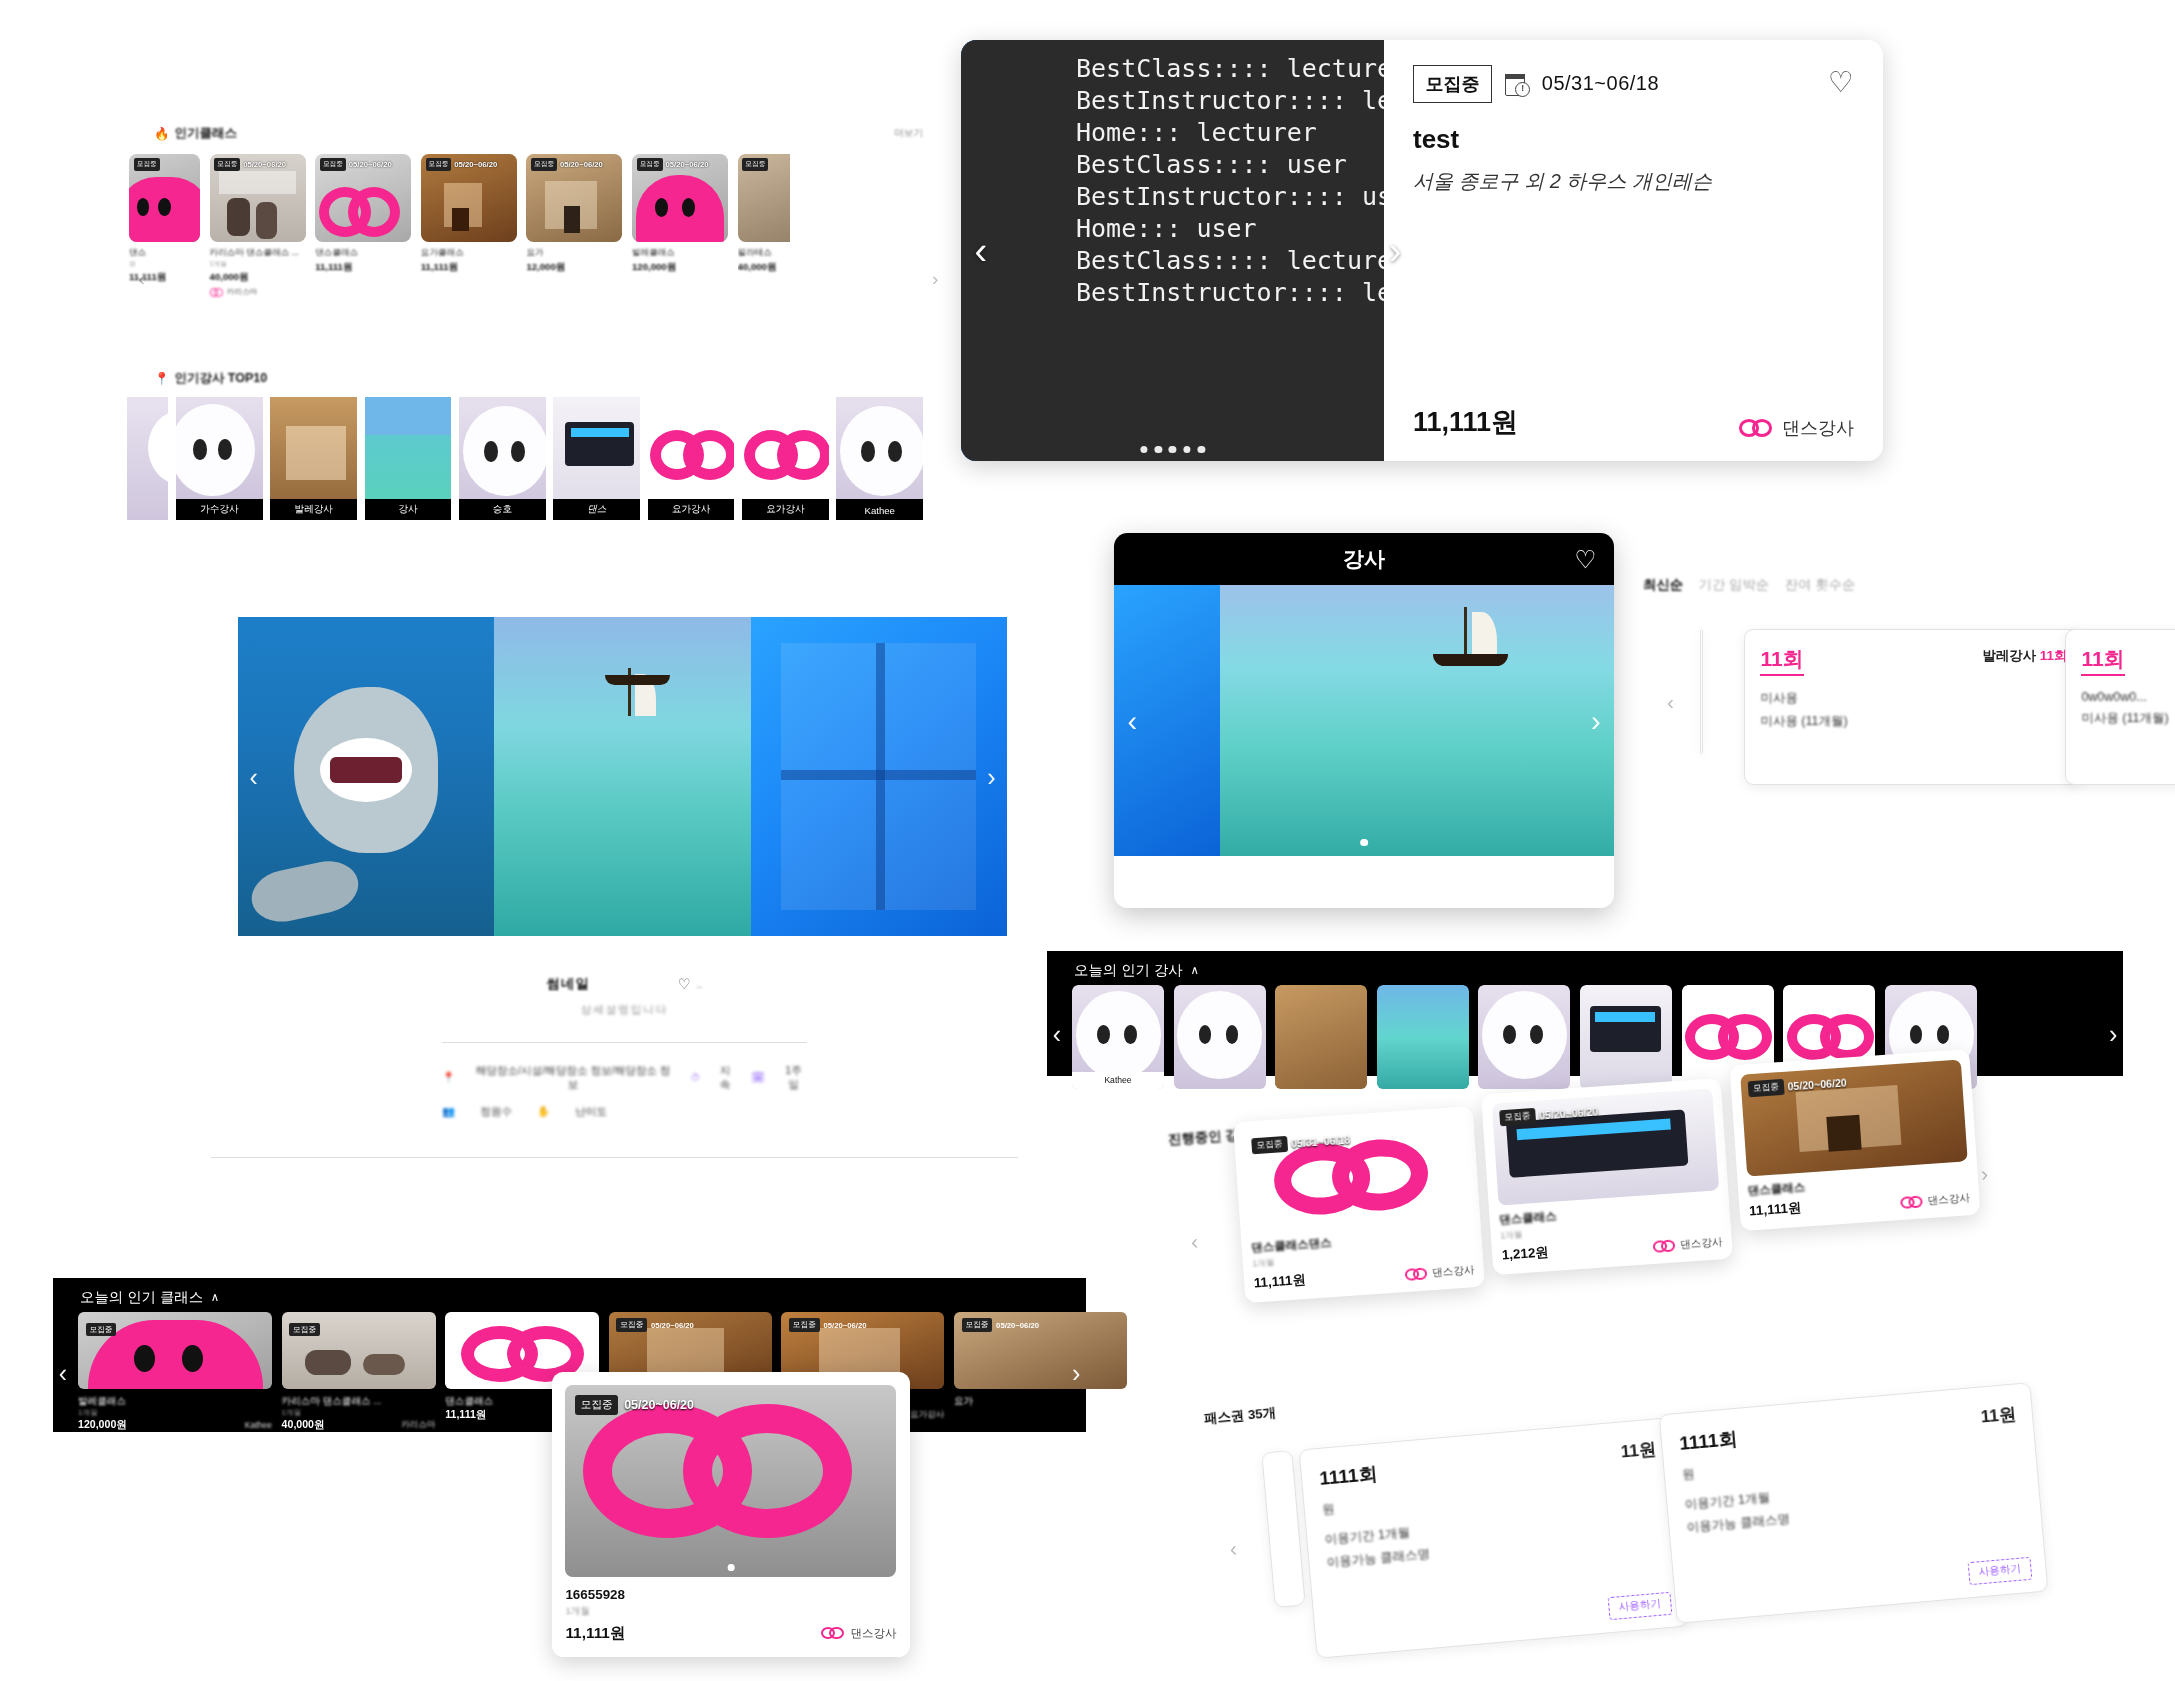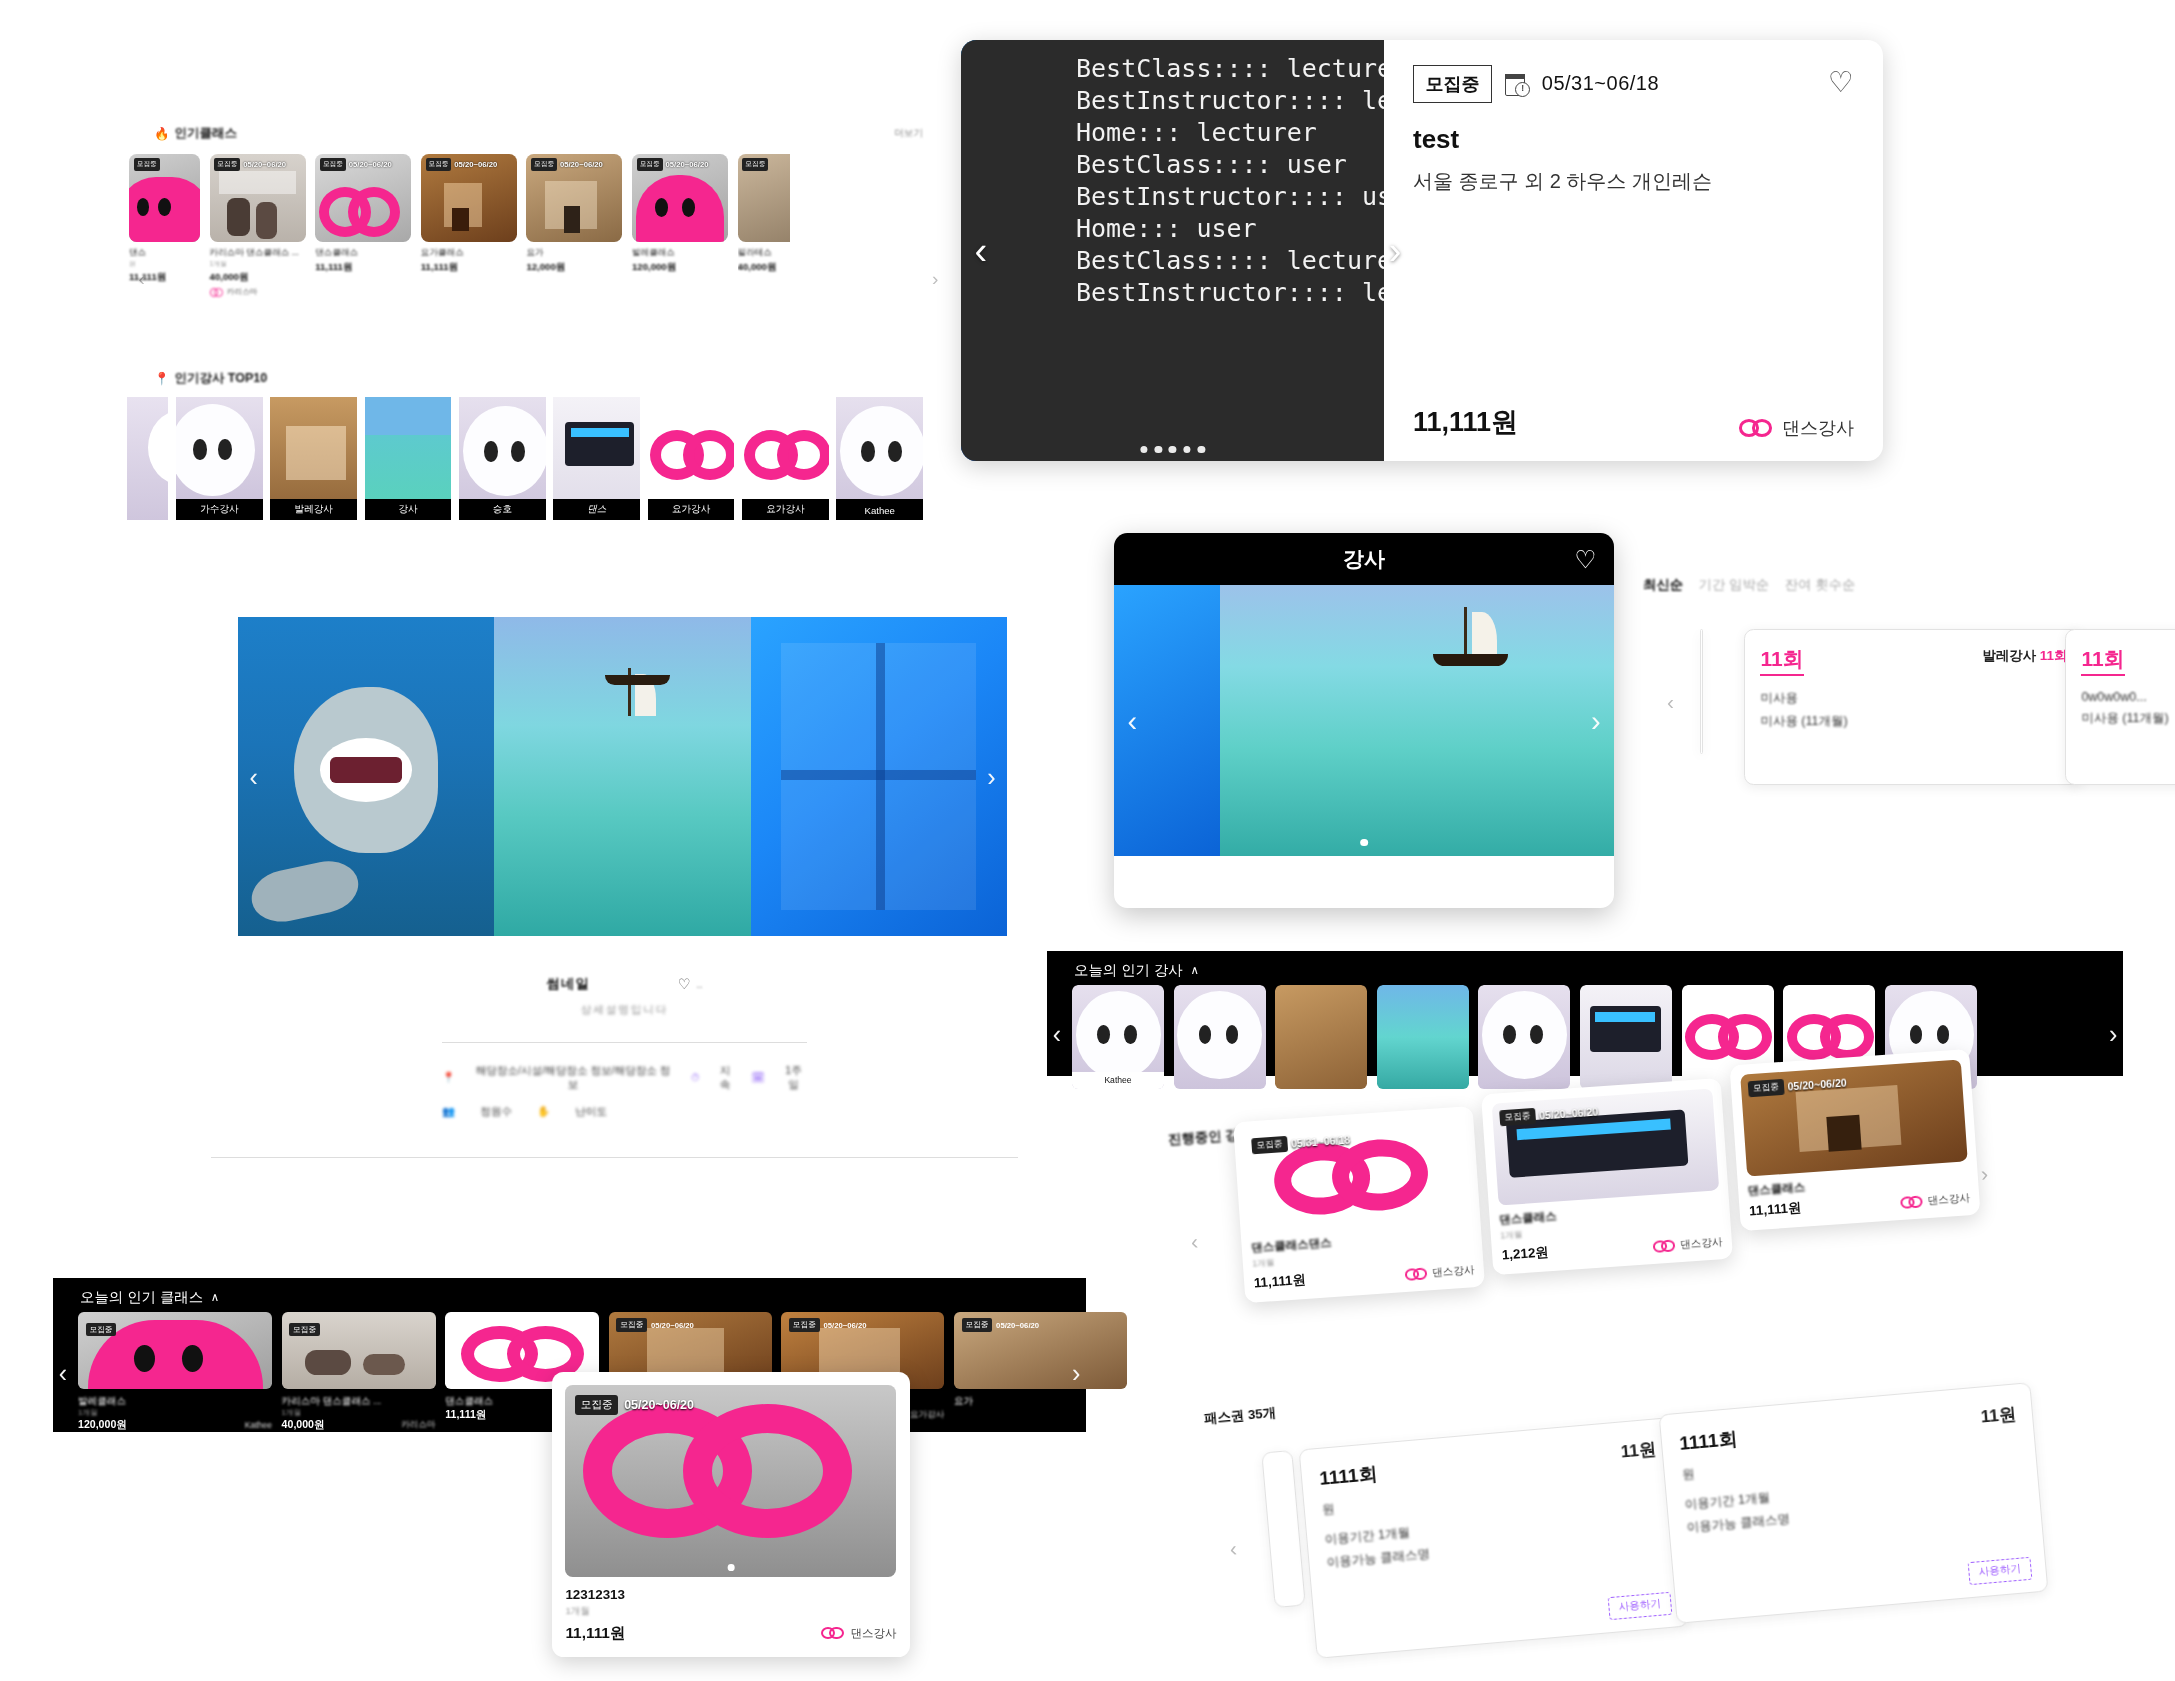--- a/index.html
+++ b/index.html
@@ -55,21 +55,21 @@
   .dc-body{flex:1;padding:25px 29px 21px 29px;display:flex;flex-direction:column;position:relative;}
   .dc-row1{display:flex;align-items:center;gap:13.4px;}
   .dc-status{border:1.4px solid #333;padding:5.8px 11.5px;font-size:18px;font-weight:700;}
   .dc-cal{width:23px;height:25px;position:relative;}
   .dc-cal .box{position:absolute;inset:2.9px 3.8px 0 0;border:1.9px solid #444;border-radius:1.9px;}
   .dc-cal .bar{position:absolute;left:0;right:3.8px;top:2.9px;height:4.8px;background:#444;}
   .dc-cal .excl{position:absolute;right:-1.9px;bottom:-1px;width:13.4px;height:13.4px;border:1.9px solid #444;border-radius:50%;background:#fff;font-size:8.6px;line-height:10.6px;text-align:center;font-weight:700;color:#444;}
   .dc-daterange{font-size:20px;letter-spacing:0.5px;}
   .dc-heart{position:absolute;right:29px;top:25px;font-size:29px;color:#555;}
   .dc-title{font-size:26px;font-weight:700;margin-top:21px;}
-  .dc-loc{font-size:20px;color:#333;margin-top:13.4px;}
+  .dc-loc{font-size:20px;color:#333;margin-top:13.4px;font-style:italic;}
   .dc-foot{margin-top:auto;display:flex;align-items:flex-end;justify-content:space-between;}
   .dc-price{font-size:27px;font-weight:700;}
   .dc-tutor{display:flex;align-items:center;gap:9.6px;font-size:18px;color:#333;}
 
   
   .ring{display:inline-block;position:relative;}
   .ring b{position:absolute;border-radius:50%;border-style:solid;border-color:#f5268f;box-sizing:border-box;}
 
   
   .modal{position:absolute;background:#fff;border-radius:13.4px;box-shadow:0 7.7px 27px rgba(0,0,0,.22);overflow:hidden;}
@@ -720,21 +720,21 @@
     <span class="ring" style="position:absolute;left:17.3px;top:19px;width:269px;height:134px;">
       <b style="left:0;top:0;width:169px;height:134px;border-width:29px;"></b>
       <b style="left:100px;top:0;width:169px;height:134px;border-width:29px;"></b>
     </span>
     <div style="position:absolute;left:9.6px;top:9.6px;display:flex;align-items:center;gap:5.8px;">
       <span class="blur1" style="background:#222;color:#fff;font-size:10.6px;padding:2.9px 5.8px;border-radius:2.9px;">모집중</span>
       <span class="blur1" style="color:#fff;font-size:12.5px;font-weight:700;text-shadow:0 1px 1.9px #000;">05/20~06/20</span>
     </div>
     <div style="position:absolute;left:50%;bottom:6.7px;transform:translateX(-50%);width:6.7px;height:6.7px;border-radius:50%;background:#fff;"></div>
   </div>
-  <div class="blur1" style="font-size:13.4px;font-weight:700;margin-top:9.6px;">12312313</div>
+  <div class="blur1" style="font-size:13.4px;font-weight:700;margin-top:9.6px;">16655928</div>
   <div class="blur2" style="font-size:9.6px;color:#999;margin-top:2.9px;">1개월</div>
   <div style="display:flex;justify-content:space-between;align-items:center;margin-top:4.8px;">
     <span class="blur1" style="font-size:15.4px;font-weight:800;">11,111원</span>
     <span style="display:flex;align-items:center;gap:6.7px;font-size:11.5px;color:#444;" class="blur1">
       <span class="ring" style="width:23px;height:12.5px;">
         <b style="left:0;top:0;width:14.4px;height:12.5px;border-width:2.9px;"></b>
           <b style="left:8.6px;top:0;width:14.4px;height:12.5px;border-width:2.9px;"></b>
       </span>
       <span>댄스강사</span>
     </span>

